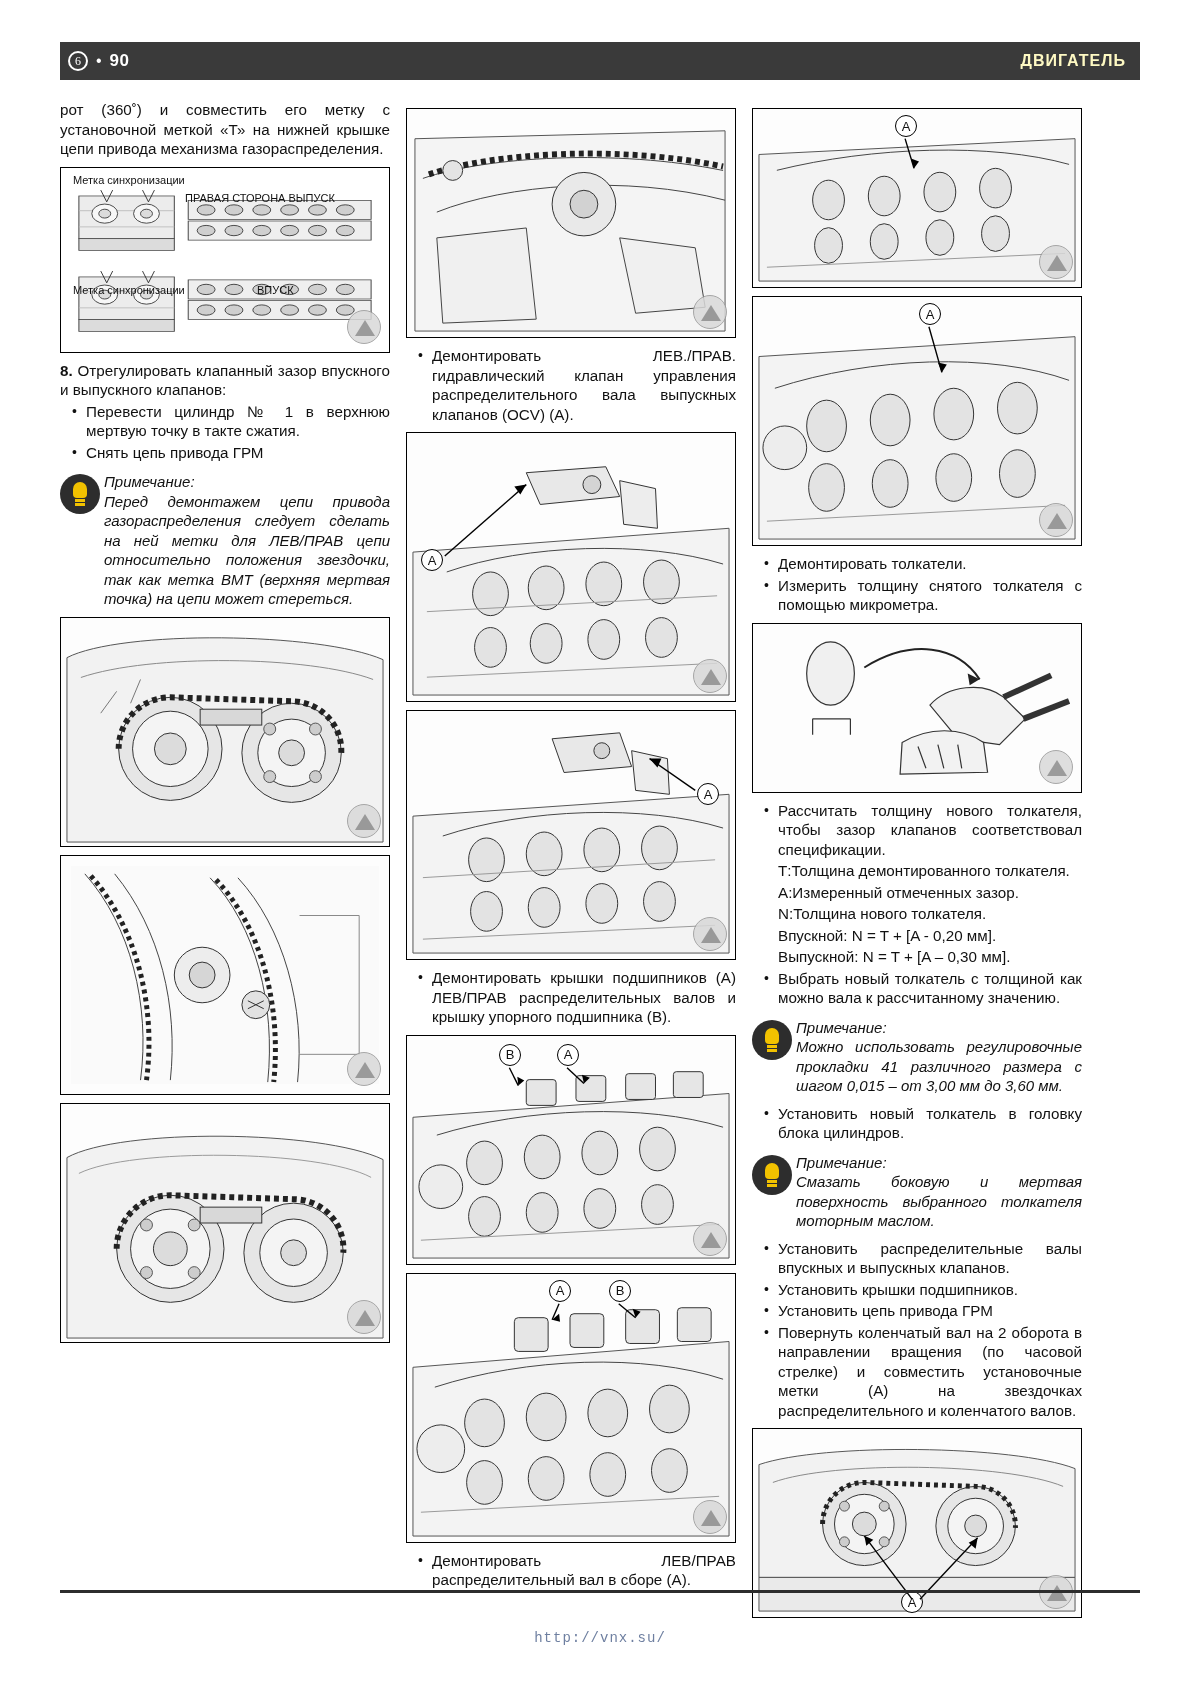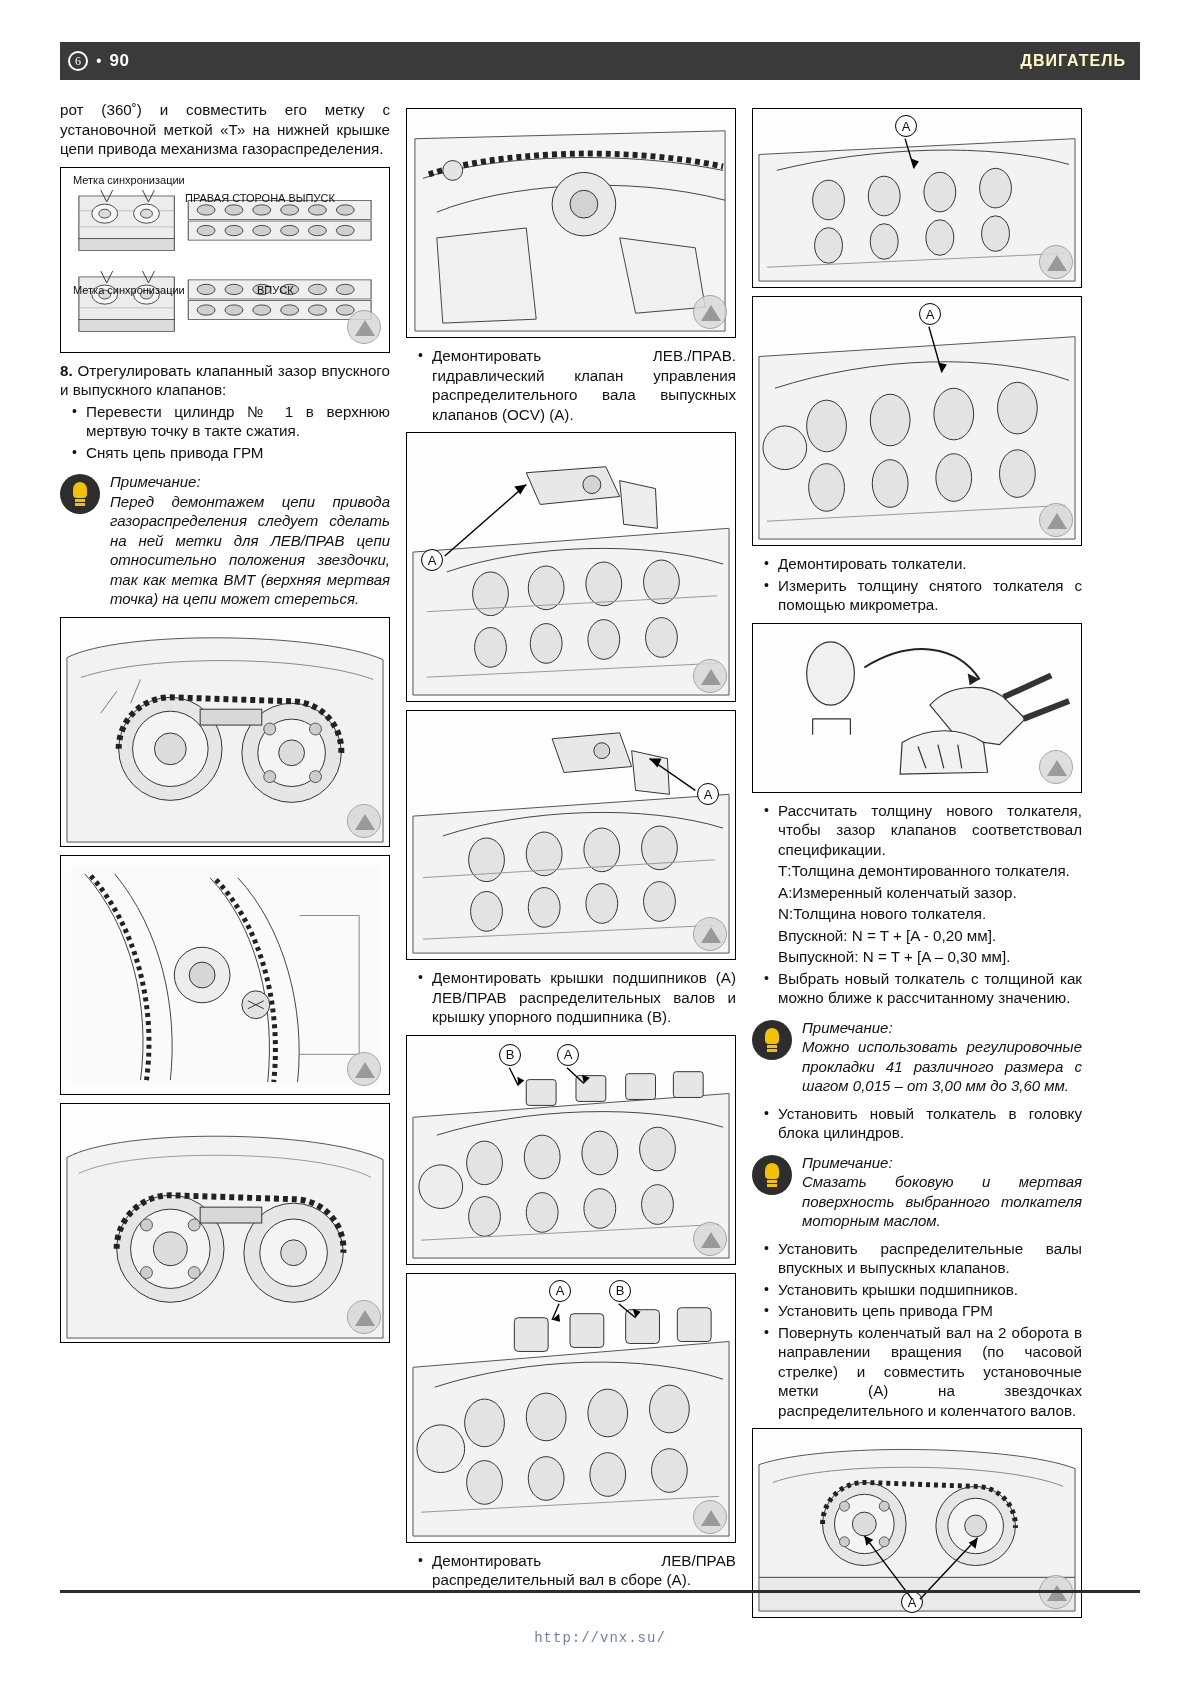--- a/index.html
+++ b/index.html
@@ -41,21 +41,21 @@
     text-align:justify; text-justify:inter-word;
     font-family:"Liberation Sans", sans-serif;
   }
   p.ind{ text-indent:26px; }
   .b-li{ text-indent:0; padding-left:26px; position:relative; }
   .b-li:before{
     content:"•"; position:absolute; left:12px; top:0; font-size:14px;
   }
 
   .bold{ font-weight:bold; }
-  .note-box{ display:flex; gap:10px; margin:10px 0 8px 0;justify-content:center; }
+  .note-box{ display:flex; gap:4px; margin:10px 0 8px 0;justify-content:center; }
   .note-ico{
     flex:0 0 auto; width:40px; height:40px; border-radius:50%;
     background:#2d2d2d; position:relative; margin-top:2px;
   }
   .note-ico:after{
     content:""; position:absolute; left:13px; top:8px;
     width:14px; height:16px; border-radius:7px 7px 4px 4px;
     background:#f2c200;
   }
   .note-ico:before{
@@ -514,25 +514,25 @@
         <path d="M272 96 L318 78" stroke="#333" stroke-width="6"></path>
         <path d="M150 120 C176 104 210 104 232 120 L236 150 L148 152 Z" fill="#f2f2f2"></path>
         <path d="M166 124 l8 22 M186 122 l6 24 M206 122 l4 24"></path>
       </g>
     </svg>
     <span class="stamp"></span>
   </div>
 
   <p class="tx b-li">Рассчитать толщину нового толкателя, чтобы зазор клапанов соответствовал спецификации.</p>
   <p class="tx ind">Т:Толщина демонтированного толкателя.</p>
-  <p class="tx ind">A:Измеренный коленчатый зазор.</p>
+  <p class="tx ind">A:Измеренный отмеченных зазор.</p>
   <p class="tx ind">N:Толщина нового толкателя.</p>
   <p class="tx ind">Впускной: N = T + [A - 0,20 мм].</p>
   <p class="tx ind">Выпускной: N = T + [A – 0,30 мм].</p>
-  <p class="tx b-li">Выбрать новый толкатель с толщиной как можно ближе к рассчитанному значению.</p>
+  <p class="tx b-li">Выбрать новый толкатель с толщиной как можно вала к рассчитанному значению.</p>
 
   <div class="note-box">
     <div class="note-ico"></div>
     <div class="note-txt">
       <div class="note-title">Примечание:</div>
       <span>Можно использовать регулировочные прокладки 41 различного размера с шагом 0,015 – от 3,00 мм до 3,60 мм.</span>
     </div>
   </div>
 
   <p class="tx b-li">Установить новый толкатель в головку блока цилиндров.</p>

